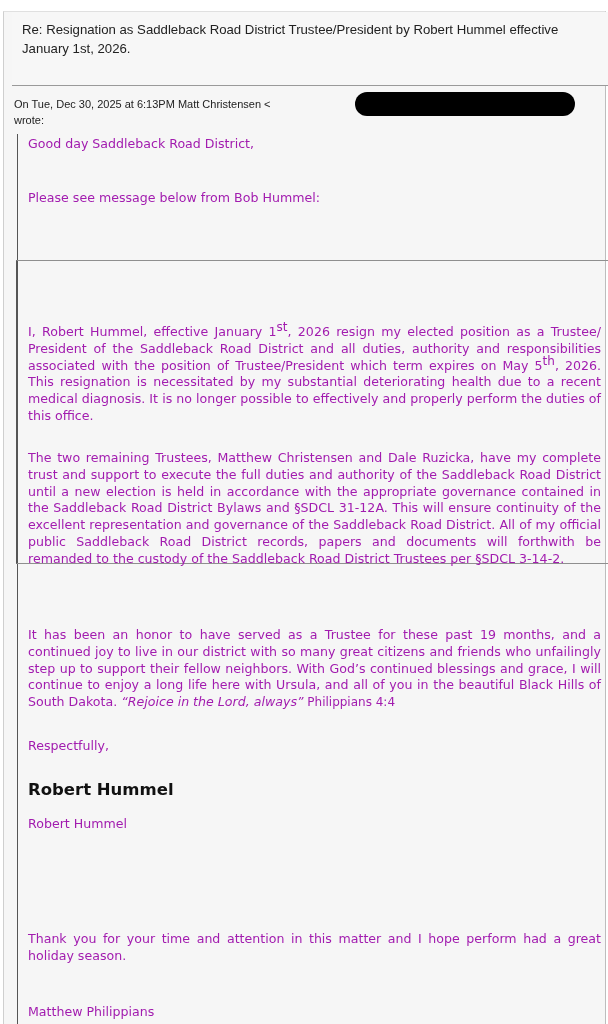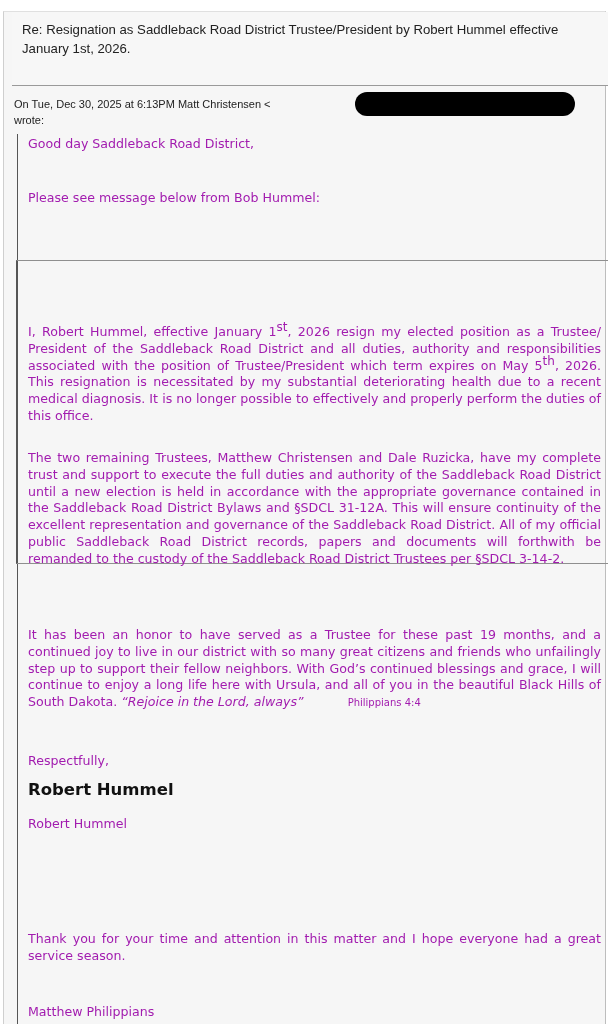--- a/index.html
+++ b/index.html
@@ -42,21 +42,21 @@
   }
   .t { position: absolute; left: 10px; font-size: 12.6px; line-height: 16.8px; color: #a21caf; white-space: nowrap; }
   .just { white-space: normal; text-align: justify; width: 573px; }
   .letterbox {
     position: absolute; left: -2px; top: 126px; width: 593px; height: 304px;
     border: 1px solid #8f8f8f; border-left: 1px solid #555;
     box-sizing: border-box;
   }
   .sig-big { font-size: 16.5px; font-weight: bold; color: #111; }
   sup { font-size: 12px; line-height: 0; vertical-align: super; }
-  .cite { font-size: 10px; margin-left: 41px; }
+  .cite { font-size: 12px; }
   em { font-style: italic; margin-top: 40px; }
 </style>
 </head>
 <body>
 
 <div class="frame">
   <div class="subject">Re: Resignation as Saddleback Road District Trustee/President by Robert Hummel effective January 1st, 2026.</div>
 
   <div class="attribution">
     <span>On Tue, Dec 30, 2025 at 6:13PM Matt Christensen &lt;</span><br>
@@ -70,20 +70,20 @@
 
     <div class="letterbox"></div>
 
 
     <div class="t just" style="top:190px"><span>I, Robert Hummel, effective January 1</span><sup>st</sup><span>, 2026  resign my elected position as a Trustee/ President of the Saddleback Road District and all duties, authority and responsibilities associated with the position of Trustee/President which term expires on May 5</span><sup>th</sup><span>, 2026.  This resignation is necessitated by my substantial deteriorating health due to a recent medical diagnosis.   It is no longer possible to effectively and properly perform the duties of this office.</span></div>
 
     <div class="t just" style="top:316px">The two remaining Trustees, Matthew Christensen and Dale Ruzicka, have my complete trust and support to execute the full duties and authority of the Saddleback Road District until a new election is held in accordance with the appropriate governance contained in the Saddleback Road District Bylaws and §SDCL 31-12A. This will ensure continuity of the excellent representation and governance of the Saddleback Road District.  All of my official public Saddleback Road District records, papers and documents will forthwith be remanded to the custody of the Saddleback Road District Trustees per §SDCL 3-14-2.</div>
 
     <div class="t just" style="top:493px"><span>It has been an honor to have served as a Trustee for these past 19 months, and a continued joy to live in our district with so many great citizens and friends who unfailingly step up to support their fellow neighbors.  With God’s continued blessings and grace, I will continue to enjoy a long life here with Ursula, and all of you in the beautiful Black Hills of South Dakota. </span><em>“Rejoice in the Lord, always”</em><span class="cite"> Philippians 4:4</span></div>
 
-    <div class="t" style="top:619px">Respectfully,</div>
+    <div class="t" style="top:604px">Respectfully,</div>
     <div class="t sig-big" style="top:648px">Robert Hummel</div>
     <div class="t" style="top:682px">Robert Hummel</div>
 
-    <div class="t just" style="top:797px">Thank you for your time and attention in this matter and I hope everyone had a great service season.</div>
+    <div class="t just" style="top:797px">Thank you for your time and attention in this matter and I hope perform had a great holiday season.</div>
     <div class="t" style="top:870px">Matthew Philippians</div>
   </div>
 </div>
 
 </body></html>

